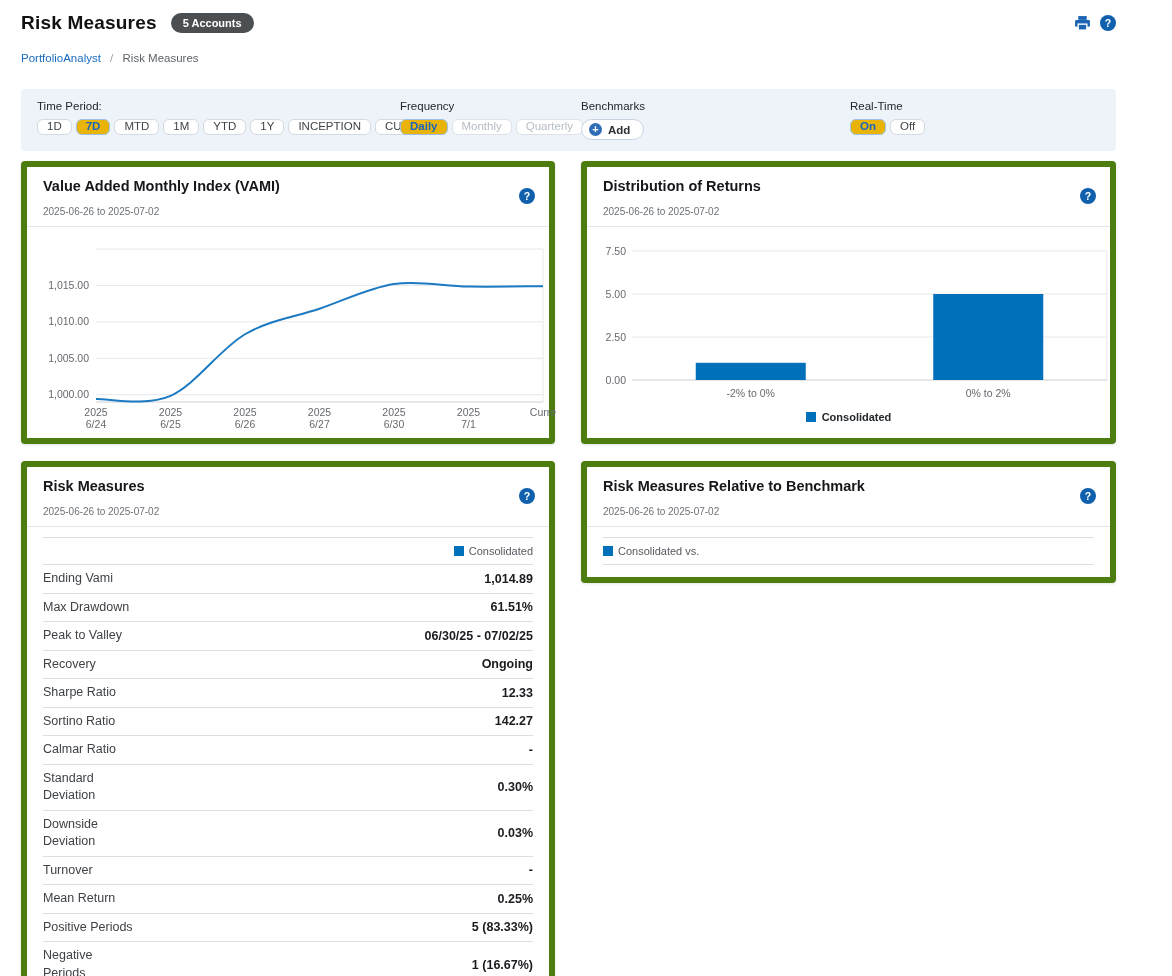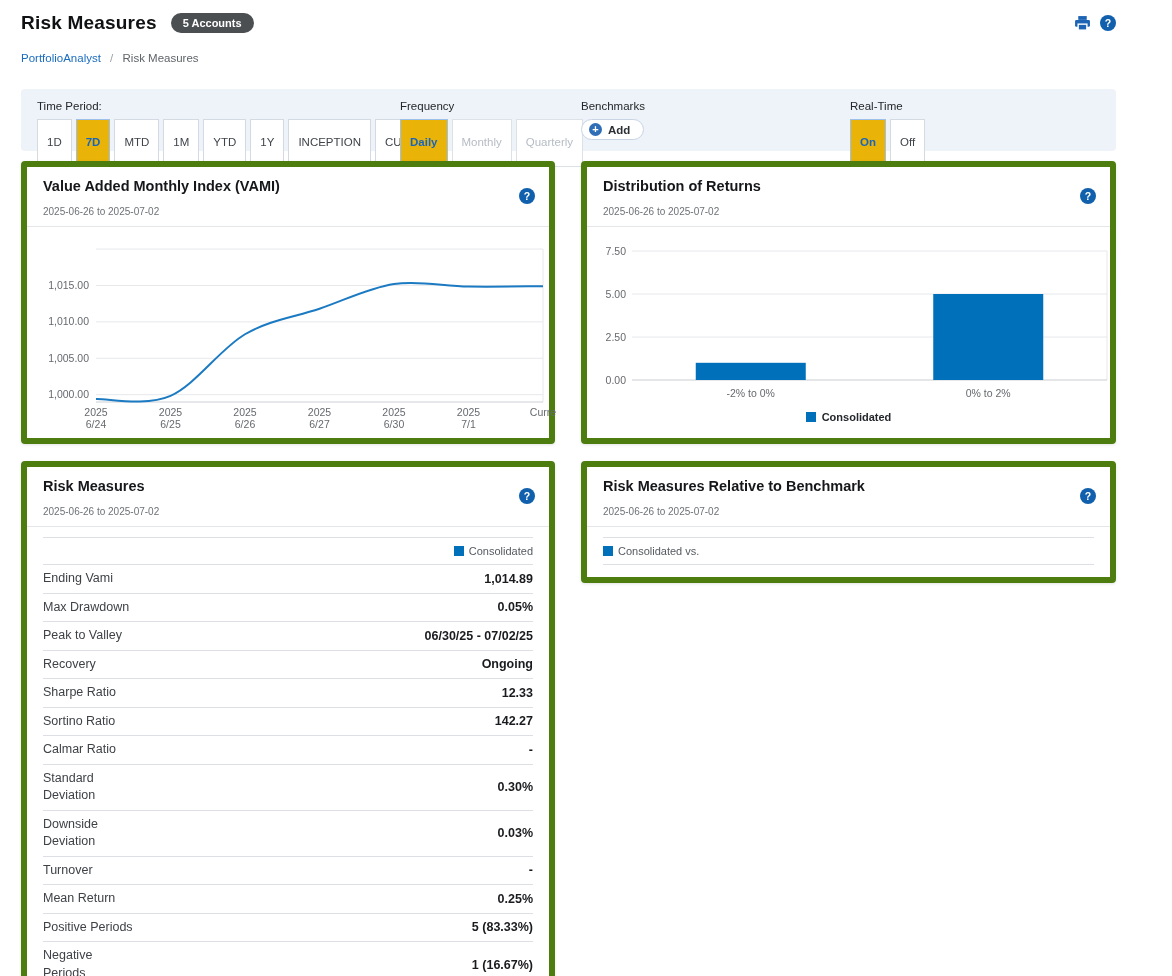--- a/index.html
+++ b/index.html
@@ -22,22 +22,22 @@
   .crumb-link { color:#1a6cbf; cursor:pointer; }
   .crumb-sep { margin:0 6px; color:#9aa0a6; }
 
   
   .filterbar { margin-top:25px; background:#eef3f9; border-radius:4px;
                display:flex; padding:11px 16px 13px; box-sizing:border-box; height:62px; }
   .fgroup { display:flex; flex-direction:column; gap:7px; box-sizing:border-box; }
   .fg-time { width:363px; } .fg-freq { width:181px; } .fg-bench { width:269px; } .fg-rt { flex:1; }
   .flabel { font-size:11.5px; color:#23262a; }
   .btnrow { display:flex; gap:4px; }
-  .fbtn { background:#fff; border:1px solid #d4dae2; border-radius:0; color:#3f444a;
-          font-size:11.5px; padding:16px 9px; font-family:inherit; cursor:pointer; line-height:1.2; white-space:nowrap; }
+  .fbtn { background:#fff; border:1px solid #d4dae2; border-radius:6px; color:#3f444a;
+          font-size:11.5px; padding:0 9px; font-family:inherit; cursor:pointer; line-height:1.2; white-space:nowrap; }
   .fbtn.selected { background:#eab308; border-color:#9cc0ea; color:#1765bd; font-weight:700; }
   .fbtn.disabled { color:#b6bcc4; border-color:#dde2e8; }
   .add-btn { display:flex; align-items:center; gap:6px; border-radius:13px; border:1px solid #c8d4e4;
              background:#fff; padding:3px 13px 3px 7px; font-size:11.5px; font-weight:700;
              color:#2b2f33; font-family:inherit; cursor:pointer; width:fit-content; }
   .add-circle { width:13px; height:13px; border-radius:50%; background:#2f6eb6; color:#fff;
                 font-size:11px; line-height:12px; text-align:center; font-weight:700; }
 
   
   .panels { display:grid; grid-template-columns:534px 535px; column-gap:26px; row-gap:17px;
@@ -200,21 +200,21 @@
           <span class="lsq"></span>
           <span>Consolidated</span>
         </div>
         <div id="risk-rows">
             <div class="trow">
               <div class="tlabel">Ending Vami</div>
               <div class="tvalue">1,014.89</div>
             </div>
             <div class="trow">
               <div class="tlabel">Max Drawdown</div>
-              <div class="tvalue">0.05%</div>
+              <div class="tvalue">61.51%</div>
             </div>
             <div class="trow">
               <div class="tlabel">Peak to Valley</div>
               <div class="tvalue">06/30/25 - 07/02/25</div>
             </div>
             <div class="trow">
               <div class="tlabel">Recovery</div>
               <div class="tvalue">Ongoing</div>
             </div>
             <div class="trow">

